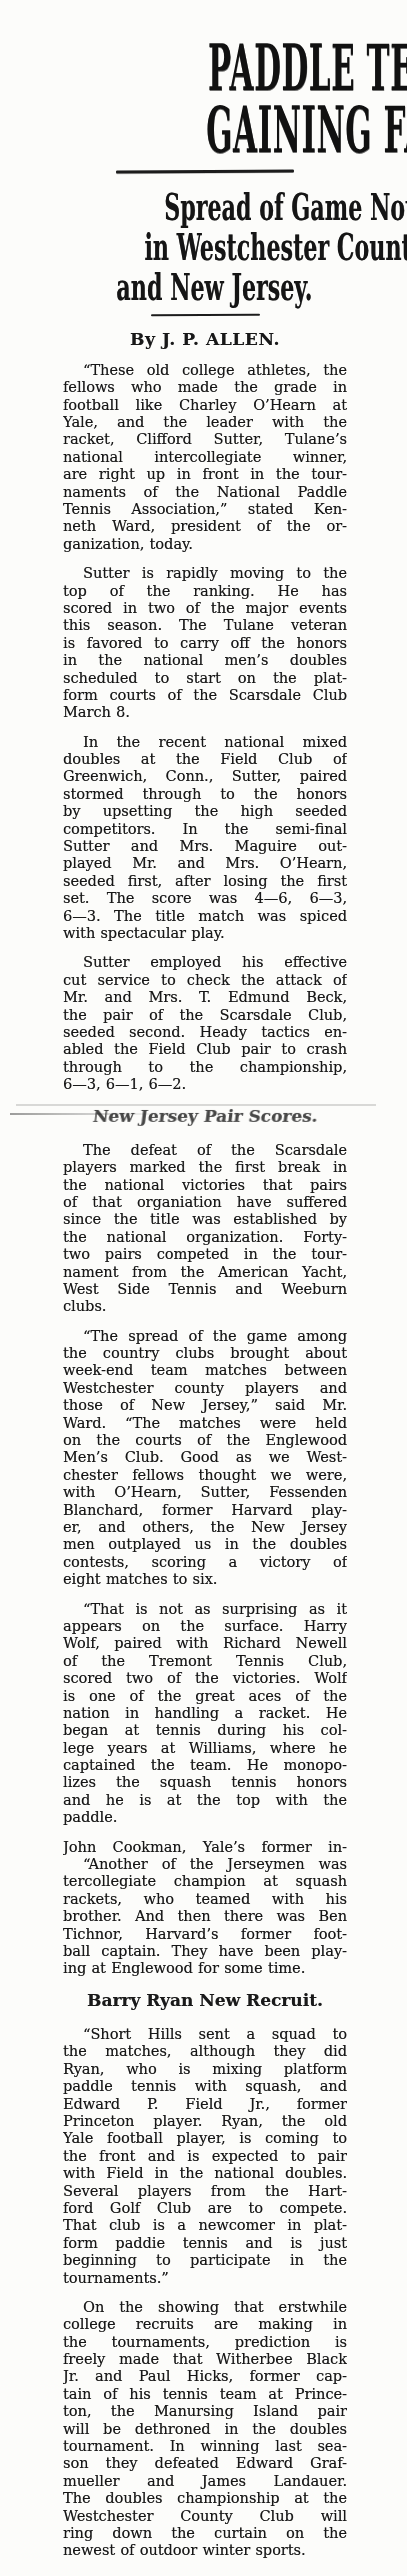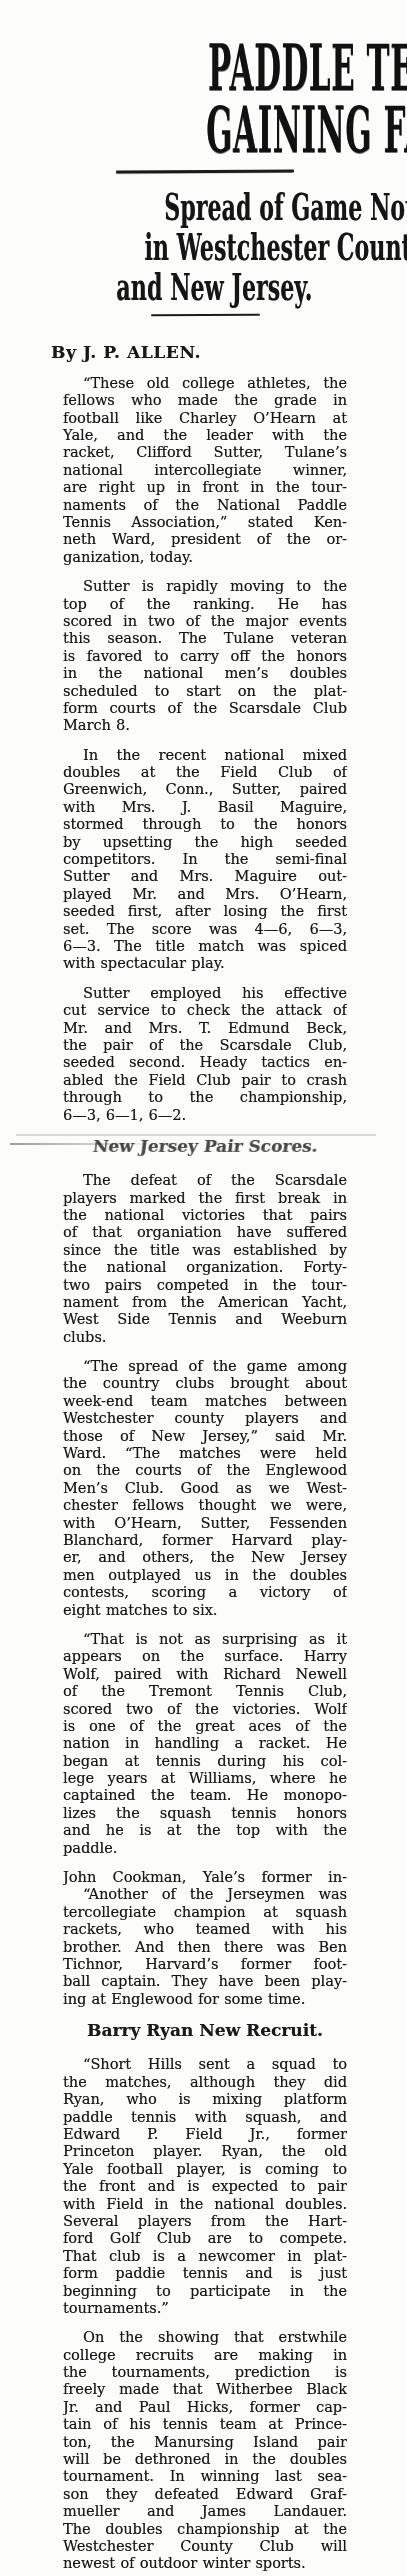--- a/index.html
+++ b/index.html
@@ -60,21 +60,22 @@
     font-weight: 700;
     color: #151515;
     transform: scaleX(.60);
     transform-origin: 50% 50%;
     white-space: nowrap;
     text-shadow: 0.2px 0.3px 0.3px rgba(0,0,0,.5);
   }
 
   
   .byline {
-    margin-top: 27px;
+    margin-top: 14px;
+    text-align: center;
     font-size: 17px;
     line-height: 18.6px;
     font-weight: 700;
     letter-spacing: 0.6px;
     color: #181818;
     text-shadow: 0.2px 0.2px 0.2px rgba(0,0,0,.5);
   }
 
   
   .article-body { margin-top: 12.8px; }
@@ -172,21 +173,20 @@
           <div class="line">is favored to carry off the honors</div>
           <div class="line">in the national men’s doubles</div>
           <div class="line">scheduled to start on the plat-</div>
           <div class="line">form courts of the Scarsdale Club</div>
           <div class="line last">March 8.</div>
         </div>
         <div class="paragraph">
           <div class="line first">In the recent national mixed</div>
           <div class="line">doubles at the Field Club of</div>
           <div class="line">Greenwich, Conn., Sutter, paired</div>
-          <div class="line">with Mrs. J. Basil Maguire,</div>
           <div class="line">stormed through to the honors</div>
           <div class="line">by upsetting the high seeded</div>
           <div class="line">competitors.  In the semi-final</div>
           <div class="line">Sutter and Mrs. Maguire out-</div>
           <div class="line">played Mr. and Mrs. O’Hearn,</div>
           <div class="line">seeded first, after losing the first</div>
           <div class="line">set.  The score was 4—6, 6—3,</div>
           <div class="line">6—3.  The title match was spiced</div>
           <div class="line last">with spectacular play.</div>
         </div>
@@ -280,19 +280,20 @@
           <div class="line">freely made that Witherbee Black</div>
           <div class="line">Jr. and Paul Hicks, former cap-</div>
           <div class="line">tain of his tennis team at Prince-</div>
           <div class="line">ton, the Manursing Island pair</div>
           <div class="line">will be dethroned in the doubles</div>
           <div class="line">tournament.  In winning last sea-</div>
           <div class="line">son they defeated Edward Graf-</div>
           <div class="line">mueller and James Landauer.</div>
           <div class="line">The doubles championship at the</div>
           <div class="line">Westchester County Club will</div>
+          <div class="line">ring down the curtain on the</div>
           <div class="line last">newest of outdoor winter sports.</div>
         </div>
       </div>
 
   </div>
 </div>
 
 
 </body></html>

